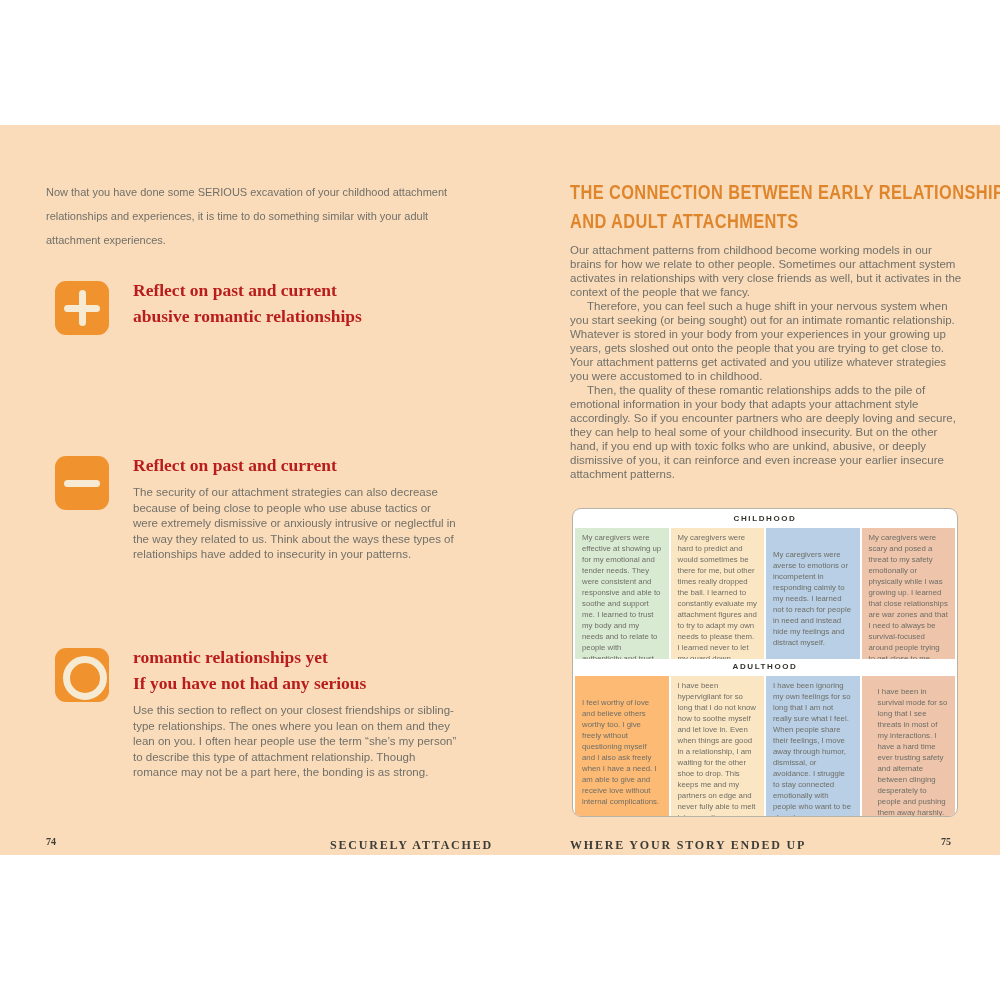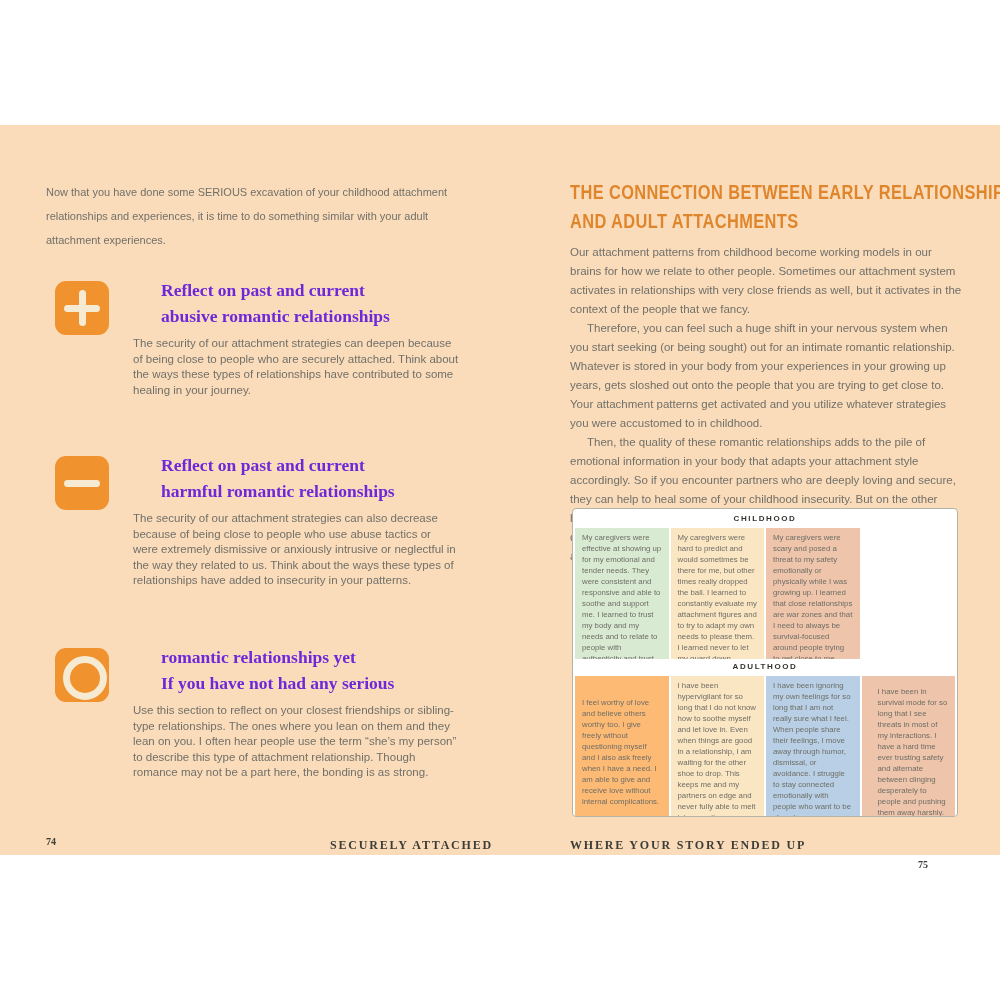--- a/index.html
+++ b/index.html
@@ -13,49 +13,49 @@
   .section{position:absolute;left:55px;width:404px;display:flex;align-items:flex-start;}
   .icon-box{width:54px;height:54px;border-radius:11px;background:#F0922E;flex:0 0 54px;
             position:relative;margin-top:4px;}
   .bar-h,.bar-v{position:absolute;background:#F6EAD3;border-radius:4px;}
   .bar-h{width:36px;height:7px;left:9px;top:23.5px;}
   .bar-v{width:7px;height:36px;left:23.5px;top:9px;}
   .ring{position:absolute;width:30px;height:30px;left:8px;top:8px;border:7px solid #F6EAD3;
         border-radius:50%;}
   .sec-text{margin-left:24px;width:326px;}
   .sec-heading{font-family:"Liberation Serif",serif;font-size:17.5px;line-height:26px;
-               font-weight:600;color:#6d28d9;margin-left:28px;}
+               font-weight:600;color:#b91c1c;}
   .sec-body{margin-top:7px;font-size:11.5px;line-height:15.6px;color:#70706A;}
 
   
   .r-heading{position:absolute;left:570px;top:52px;width:500px;color:#DF862C;font-weight:700;
              font-size:20.5px;line-height:29px;letter-spacing:0.5px;
              transform:scaleX(0.8);transform-origin:left top;white-space:nowrap;}
   .r-paras{position:absolute;left:570px;top:118px;width:392px;font-size:11.5px;
-           line-height:19px;color:#70706A;}
+           line-height:14px;color:#70706A;}
   .r-paras p{margin:0;}
   .r-paras p.indent{text-indent:17px;}
 
   
   .att-table{position:absolute;left:572px;top:383px;width:386px;box-sizing:border-box;
-             background:#ffffff;border:1px solid #B3B3AA;border-radius:4px;padding:2px;
+             background:#ffffff;border:1px solid #B3B3AA;border-radius:9px;padding:2px;
              display:flex;flex-direction:column;gap:2px;overflow:hidden;}
   .t-header{height:15px;display:flex;align-items:center;justify-content:center;
             font-size:8px;font-weight:700;letter-spacing:1.6px;color:#33332E;background:#fff;}
   .t-row{display:grid;grid-template-columns:repeat(4,1fr);gap:2px;}
   .t-row.childhood{height:129px;}
   .t-row.adulthood{height:138px;}
   .t-cell{display:flex;align-items:center;padding:4px 7px;box-sizing:border-box;
           font-size:7.8px;line-height:11px;color:#6E6E66;}
 
   
   .folio{position:absolute;top:711px;font-family:"Liberation Serif",serif;font-size:10px;
          font-weight:700;color:#3D3D37;}
   .folio.left{left:46px;}
-  .folio.right{left:918px;margin-top:23px;}
+  .folio.right{left:941px;}
   .running{position:absolute;top:713px;font-family:"Liberation Serif",serif;font-size:12px;
            font-weight:700;letter-spacing:1.8px;color:#3D3D37;}
   .running.left{left:330px;}
   .running.right{left:570px;}
 </style>
 </head>
 <body>
 
 <div class="canvas">
   <div class="spread">
@@ -65,32 +65,30 @@
     <div class="section" style="top:152px;">
       <div class="icon-box">
         <div class="bar-h"></div>
         <div class="bar-v"></div>
       </div>
       <div class="sec-text">
         <div class="sec-heading">
           <div>Reflect on past and current</div>
           <div>abusive romantic relationships</div>
         </div>
-        <div class="sec-body">The security of our attachment strategies can deepen because of being close to people who are securely attached. Think about the ways these types of relationships have contributed to some healing in your journey.</div>
       </div>
     </div>
 
     <div class="section" style="top:327px;">
       <div class="icon-box">
         <div class="bar-h"></div>
       </div>
       <div class="sec-text">
         <div class="sec-heading">
           <div>Reflect on past and current</div>
-          <div>harmful romantic relationships</div>
         </div>
         <div class="sec-body">The security of our attachment strategies can also decrease because of being close to people who use abuse tactics or were extremely dismissive or anxiously intrusive or neglectful in the way they related to us. Think about the ways these types of relationships have added to insecurity in your patterns.</div>
       </div>
     </div>
 
     <div class="section" style="top:519px;">
       <div class="icon-box">
         <div class="ring"></div>
       </div>
       <div class="sec-text">
@@ -111,20 +109,21 @@
       <p>Our attachment patterns from childhood become working models in our brains for how we relate to other people. Sometimes our attachment system activates in relationships with very close friends as well, but it activates in the context of the people that we fancy.</p>
       <p class="indent">Therefore, you can feel such a huge shift in your nervous system when you start seeking (or being sought) out for an intimate romantic relationship. Whatever is stored in your body from your experiences in your growing up years, gets sloshed out onto the people that you are trying to get close to. Your attachment patterns get activated and you utilize whatever strategies you were accustomed to in childhood.</p>
       <p class="indent">Then, the quality of these romantic relationships adds to the pile of emotional information in your body that adapts your attachment style accordingly. So if you encounter partners who are deeply loving and secure, they can help to heal some of your childhood insecurity. But on the other hand, if you end up with toxic folks who are unkind, abusive, or deeply dismissive of you, it can reinforce and even increase your earlier insecure attachment patterns.</p>
     </div>
 
     <div class="att-table">
       <div class="t-header">CHILDHOOD</div>
       <div class="t-row childhood">
         <div class="t-cell" style="background: rgb(217, 234, 210);">My caregivers were effective at showing up for my emotional and tender needs. They were consistent and responsive and able to soothe and support me. I learned to trust my body and my needs and to relate to people with authenticity and trust.</div>
         <div class="t-cell" style="background: rgb(251, 230, 195);">My caregivers were hard to predict and would sometimes be there for me, but other times really dropped the ball. I learned to constantly evaluate my attachment figures and to try to adapt my own needs to please them. I learned never to let my guard down.</div>
+        <div class="t-cell" style="background: rgb(185, 207, 229);">My caregivers were averse to emotions or incompetent in responding calmly to my needs. I learned not to reach for people in need and instead hide my feelings and distract myself.</div>
         <div class="t-cell" style="background: rgb(238, 196, 171);">My caregivers were scary and posed a threat to my safety emotionally or physically while I was growing up. I learned that close relationships are war zones and that I need to always be survival-focused around people trying to get close to me.</div>
       </div>
       <div class="t-header">ADULTHOOD</div>
       <div class="t-row adulthood">
         <div class="t-cell" style="background: #fdba74;">I feel worthy of love and believe others worthy too. I give freely without questioning myself and I also ask freely when I have a need. I am able to give and receive love without internal complications.</div>
         <div class="t-cell" style="background: rgb(251, 230, 195);">I have been hypervigilant for so long that I do not know how to soothe myself and let love in. Even when things are good in a relationship, I am waiting for the other shoe to drop. This keeps me and my partners on edge and never fully able to melt into security.</div>
         <div class="t-cell" style="background: rgb(185, 207, 229);">I have been ignoring my own feelings for so long that I am not really sure what I feel. When people share their feelings, I move away through humor, dismissal, or avoidance. I struggle to stay connected emotionally with people who want to be close to me</div>
         <div class="t-cell" style="background: rgb(238, 196, 171); padding-left: 16px;">I have been in survival mode for so long that I see threats in most of my interactions. I have a hard time ever trusting safety and alternate between clinging desperately to people and pushing them away harshly.</div>
       </div>
     </div>

